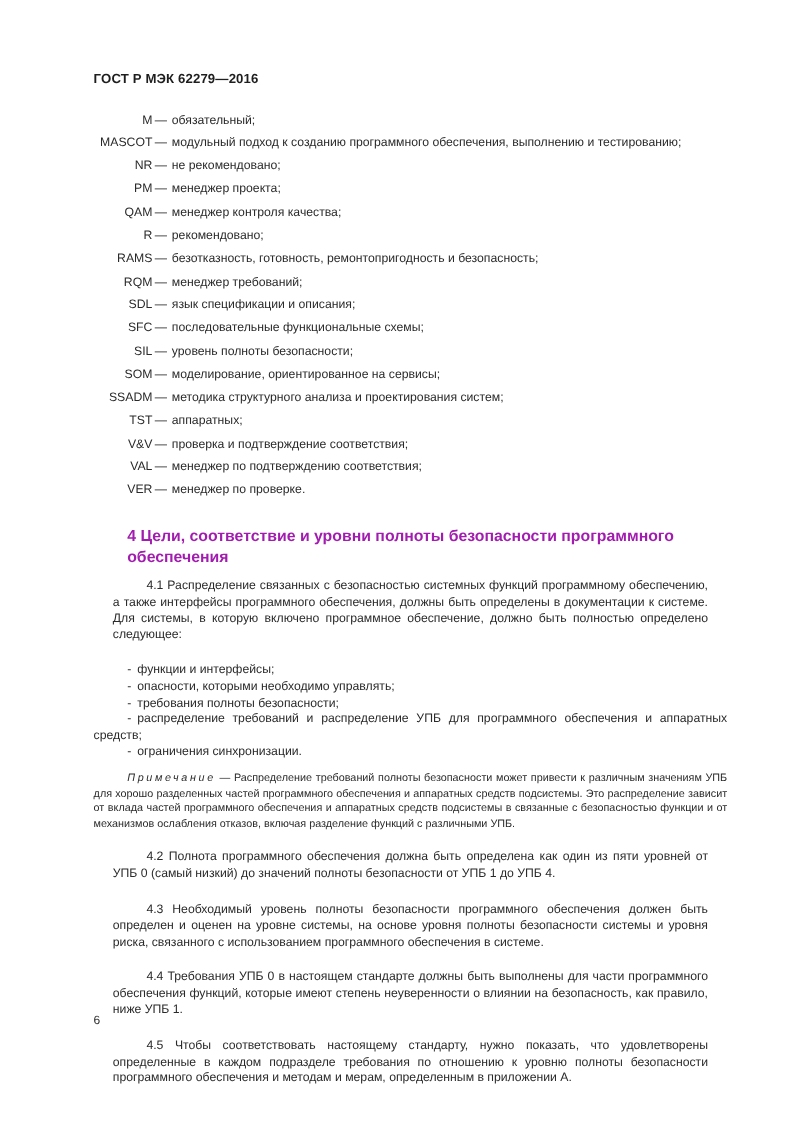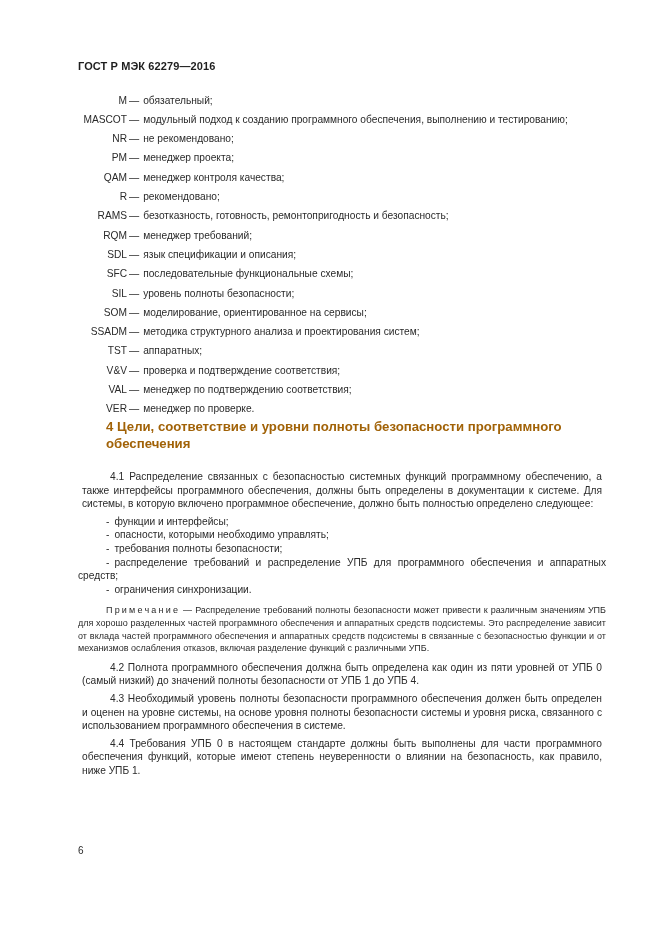--- a/index.html
+++ b/index.html
@@ -15,35 +15,35 @@
   .abbr-list { position: absolute; left: 0; top: 91px; width: 661px; }
   .abbr-row {
     height: 19.3px; display: flex; align-items: center;
     font-size: 10.2px; line-height: 1;
   }
   .abbr-term { width: 127px; text-align: right; white-space: nowrap; }
   .abbr-dash { margin: 0 4px 0 2px; }
   .abbr-def { white-space: nowrap; }
 
   .section-title {
-    position: absolute; left: 106px; top: 418px; width: 480px;
-    font-size: 13.2px; font-weight: bold; line-height: 17px; color: #a16207;
+    position: absolute; left: 106px; top: 438px; width: 480px;
+    font-size: 13.2px; font-weight: bold; line-height: 17px; color: #a21caf;
   }
   .body-text {
     position: absolute; left: 78px; top: 466px; width: 528px;
     font-size: 10.2px; line-height: 13.6px; text-align: justify;
   }
-  .para { margin: 4px; text-indent: 28px; }
+  .para { margin: 16px; text-indent: 28px; }
   .list-item { margin: 0; text-indent: 28px; }
   .list-item .bullet { margin-right: 5px; }
   .note {
     margin: 8px 0 6px 0; font-size: 9px; line-height: 12.6px;
     text-indent: 28px; text-align: justify;
   }
-  .note .note-label { letter-spacing: 2.2px; }
+  .note .note-label { letter-spacing: 2.2px; font-style: italic; }
   .page-num {
     position: absolute; left: 78px; top: 845px; font-size: 10px;
   }
 </style>
 </head>
 <body>
 
 <div class="page">
 
   <div class="header">ГОСТ Р МЭК 62279—2016</div>
@@ -144,16 +144,17 @@
     <p class="list-item"><span class="bullet">-</span><span>опасности, которыми необходимо управлять;</span></p>
     <p class="list-item"><span class="bullet">-</span><span>требования полноты безопасности;</span></p>
     <p class="list-item"><span class="bullet">-</span><span>распределение требований и распределение УПБ для программного обеспечения и аппаратных средств;</span></p>
     <p class="list-item"><span class="bullet">-</span><span>ограничения синхронизации.</span></p>
 
     <p class="note"><span class="note-label">Примечание</span><span> — Распределение требований полноты безопасности может привести к различным значениям УПБ для хорошо разделенных частей программного обеспечения и аппаратных средств подсистемы. Это распределение зависит от вклада частей программного обеспечения и аппаратных средств подсистемы в связанные с безопасностью функции и от механизмов ослабления отказов, включая разделение функций с различными УПБ.</span></p>
 
     <p class="para">4.2 Полнота программного обеспечения должна быть определена как один из пяти уровней от УПБ 0 (самый низкий) до значений полноты безопасности от УПБ 1 до УПБ 4.</p>
     <p class="para">4.3 Необходимый уровень полноты безопасности программного обеспечения должен быть определен и оценен на уровне системы, на основе уровня полноты безопасности системы и уровня риска, связанного с использованием программного обеспечения в системе.</p>
     <p class="para">4.4 Требования УПБ 0 в настоящем стандарте должны быть выполнены для части программного обеспечения функций, которые имеют степень неуверенности о влиянии на безопасность, как правило, ниже УПБ 1.</p>
+    <p class="para">4.5 Чтобы соответствовать настоящему стандарту, нужно показать, что удовлетворены определенные в каждом подразделе требования по отношению к уровню полноты безопасности программного обеспечения и методам и мерам, определенным в приложении А.</p>
   </div>
 
   <div class="page-num">6</div>
 </div>
 
 </body></html>

